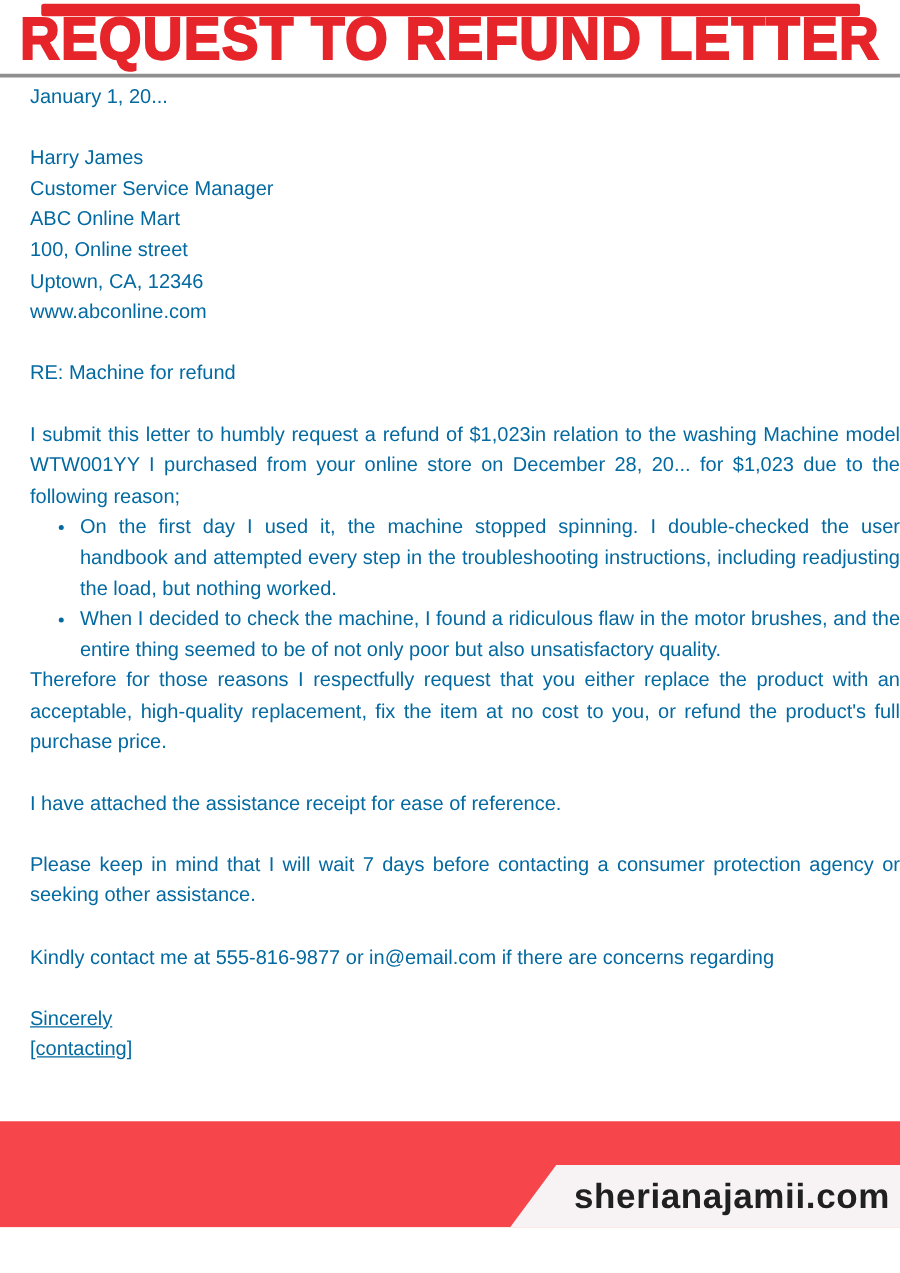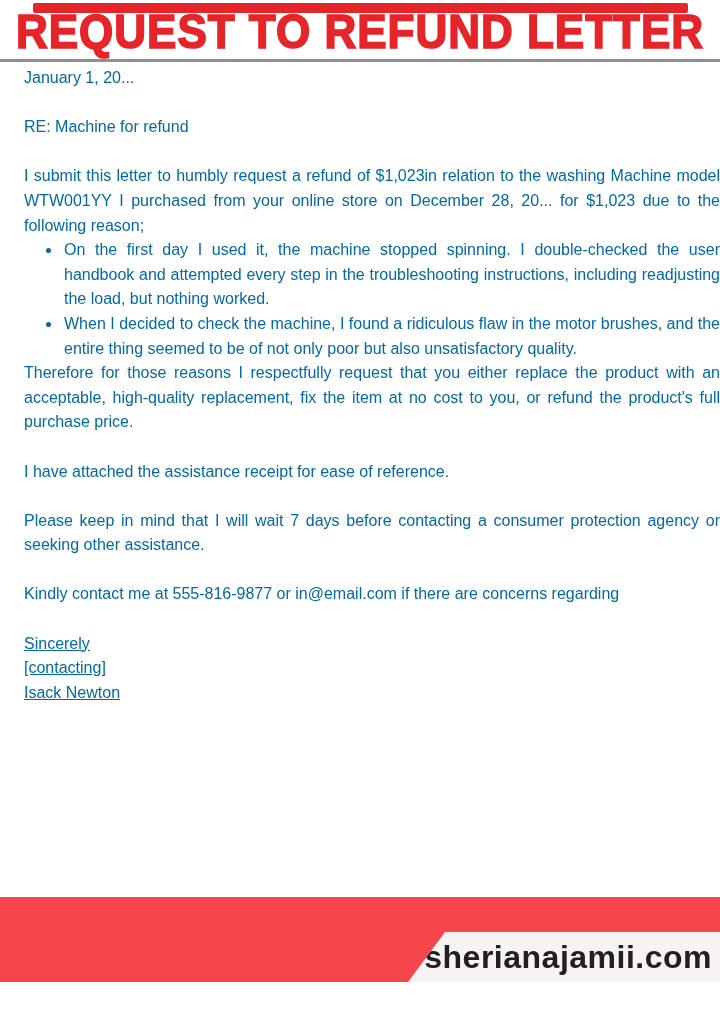--- a/index.html
+++ b/index.html
@@ -56,37 +56,45 @@
     background:#f7464b;
   }
   .footer-wedge{
     position:absolute;right:0;bottom:0;width:312px;height:50px;
     background:#f7f3f4;
     clip-path:polygon(37px 0, 100% 0, 100% 100%, 0 100%);
     display:flex;align-items:center;justify-content:flex-end;
     padding-right:8px;box-sizing:border-box;
   }
   .footer-site{
-    color:#202020;font-size:32px;font-weight:bold;
+    color:#202020;font-size:28px;font-weight:bold;
     letter-spacing:0.5px;white-space:nowrap;
   }
 </style>
 </head>
 <body>
 
 <div class="page">
 
   <div class="top-bar"></div>
   <div class="title">REQUEST TO REFUND LETTER</div>
   <div class="header-rule"></div>
 
   <div class="letter">
 
     <div class="block">January 1, 20...</div>
 
+    <div class="block addr">
+      <div>Harry James</div>
+      <div>Customer Service Manager</div>
+      <div>ABC Online Mart</div>
+      <div>100, Online street</div>
+      <div>Uptown, CA, 12346</div>
+      <div>www.abconline.com</div>
+    </div>
 
     <div class="block">RE: Machine for refund</div>
 
 
     <div class="block tight just">I submit this letter to humbly request a refund of $1,023in relation to the washing Machine model WTW001YY I purchased from your online store on December 28, 20... for $1,023 due to the following reason;</div>
 
     <ul class="reasons">
       <li><span>On the first day I used it, the machine stopped spinning. I double-checked the user handbook and attempted every step in the troubleshooting instructions, including readjusting the load, but nothing worked.</span></li>
       <li><span>When I decided to check the machine, I found a ridiculous flaw in the motor brushes, and the entire thing seemed to be of not only poor but also unsatisfactory quality.</span></li>
     </ul>
@@ -95,21 +103,20 @@
 
     <div class="block">I have attached the assistance receipt for ease of reference.</div>
 
     <div class="block just">Please keep in mind that I will wait 7 days before contacting a consumer protection agency or seeking other assistance.</div>
 
     <div class="block">Kindly contact me at 555-816-9877 or in@email.com if there are concerns regarding</div>
 
     <div class="closing">
       <div>Sincerely</div>
       <div>[contacting]</div>
-      <div>Isack Newton</div>
     </div>
 
   </div>
 
   <div class="footer-band"></div>
   <div class="footer-wedge">
     <span class="footer-site">sherianajamii.com</span>
   </div>
 
 </div>

